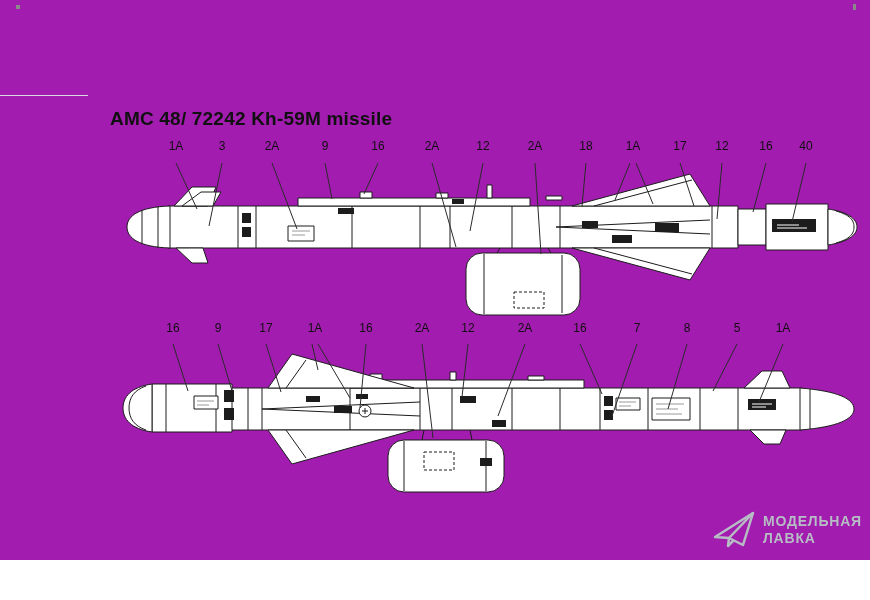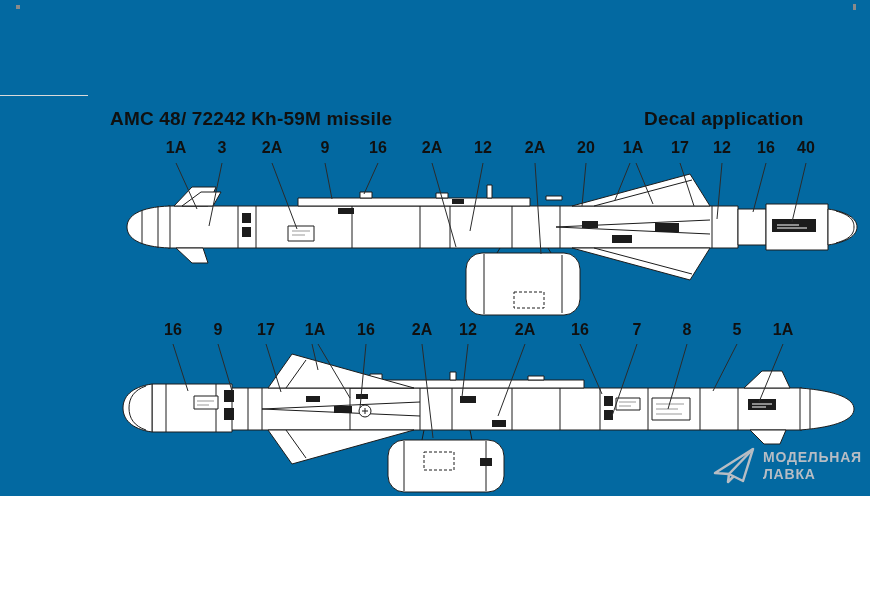--- a/index.html
+++ b/index.html
@@ -1,28 +1,28 @@
 <!DOCTYPE html>
 <html><head>
 <meta charset="utf-8">
 <style>
   html,body{margin:0;padding:0;background:#ffffff;}
   .page{
-    position:relative;width:870px;height:496px;background:#0369a1;
+    position:relative;width:870px;height:560px;background:#a21caf;
     font-family:"Liberation Sans", sans-serif;overflow:hidden;color:#111;
   }
   .title{
     position:absolute;top:108px;font-size:19px;font-weight:bold;color:#101010;
     white-space:nowrap;letter-spacing:0.2px;
   }
   .title-left{left:110px;}
   .title-right{left:644px;}
   .callout{
     position:absolute;transform:translateX(-50%);
-    font-size:16px;font-weight:bold;color:#101010;white-space:nowrap;
+    font-size:12px;font-weight:normal;color:#101010;white-space:nowrap;
   }
   .callout.row-top{top:139px;}
   .callout.row-bottom{top:321px;}
   .diagram-svg{position:absolute;left:0;top:0;}
   .artifact-line{position:absolute;left:0;top:95px;width:88px;height:1px;background:#dadada;}
   .speck{position:absolute;background:#8a8a8a;}
   .speck-tl{left:16px;top:5px;width:4px;height:4px;}
   .speck-tr{left:853px;top:4px;width:3px;height:6px;}
   .watermark{
     position:absolute;right:8px;bottom:10px;display:flex;align-items:center;gap:7px;
@@ -179,32 +179,31 @@
       <line x1="525" y1="344" x2="498" y2="416"></line>
       <line x1="580" y1="344" x2="602" y2="394"></line>
       <line x1="637" y1="344" x2="612" y2="416"></line>
       <line x1="687" y1="344" x2="668" y2="409"></line>
       <line x1="737" y1="344" x2="713" y2="391"></line>
       <line x1="783" y1="344" x2="759" y2="402"></line>
     </g>
   </svg>
 
   <div class="title title-left">AMC 48/ 72242 Kh-59M missile</div>
-  <div class="title title-right">Decal application</div>
 
   <div>
     <span class="callout row-top" style="left:176px">1A</span>
     <span class="callout row-top" style="left:222px">3</span>
     <span class="callout row-top" style="left:272px">2A</span>
     <span class="callout row-top" style="left:325px">9</span>
     <span class="callout row-top" style="left:378px">16</span>
     <span class="callout row-top" style="left:432px">2A</span>
     <span class="callout row-top" style="left:483px">12</span>
     <span class="callout row-top" style="left:535px">2A</span>
-    <span class="callout row-top" style="left:586px">20</span>
+    <span class="callout row-top" style="left:586px">18</span>
     <span class="callout row-top" style="left:633px">1A</span>
     <span class="callout row-top" style="left:680px">17</span>
     <span class="callout row-top" style="left:722px">12</span>
     <span class="callout row-top" style="left:766px">16</span>
     <span class="callout row-top" style="left:806px">40</span>
   </div>
 
   <div>
     <span class="callout row-bottom" style="left:173px">16</span>
     <span class="callout row-bottom" style="left:218px">9</span>

